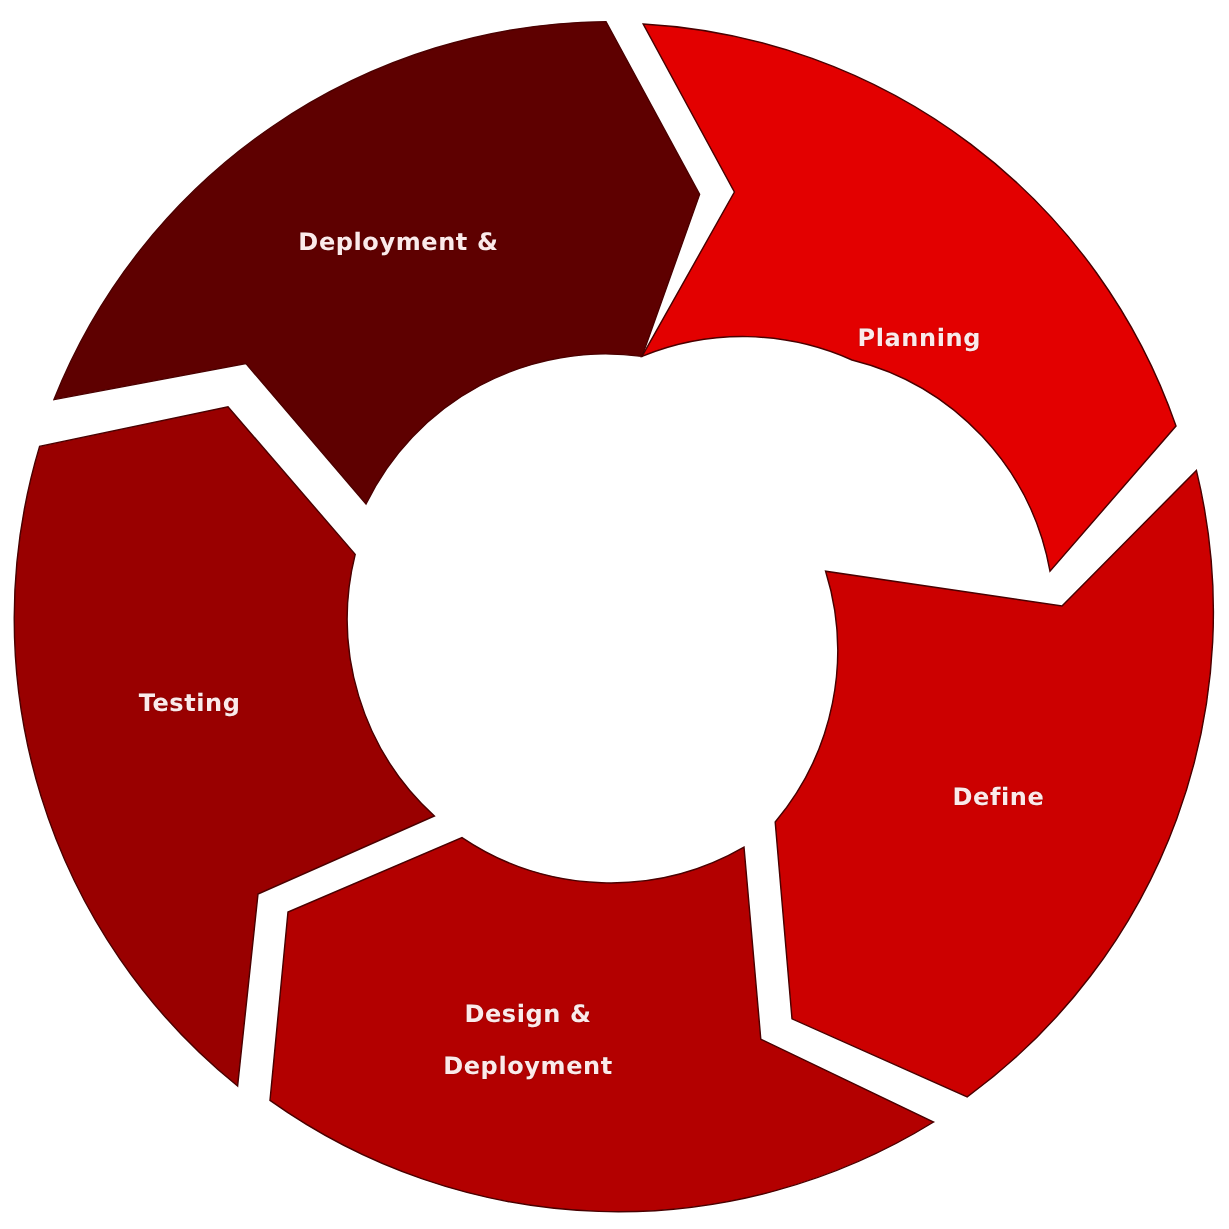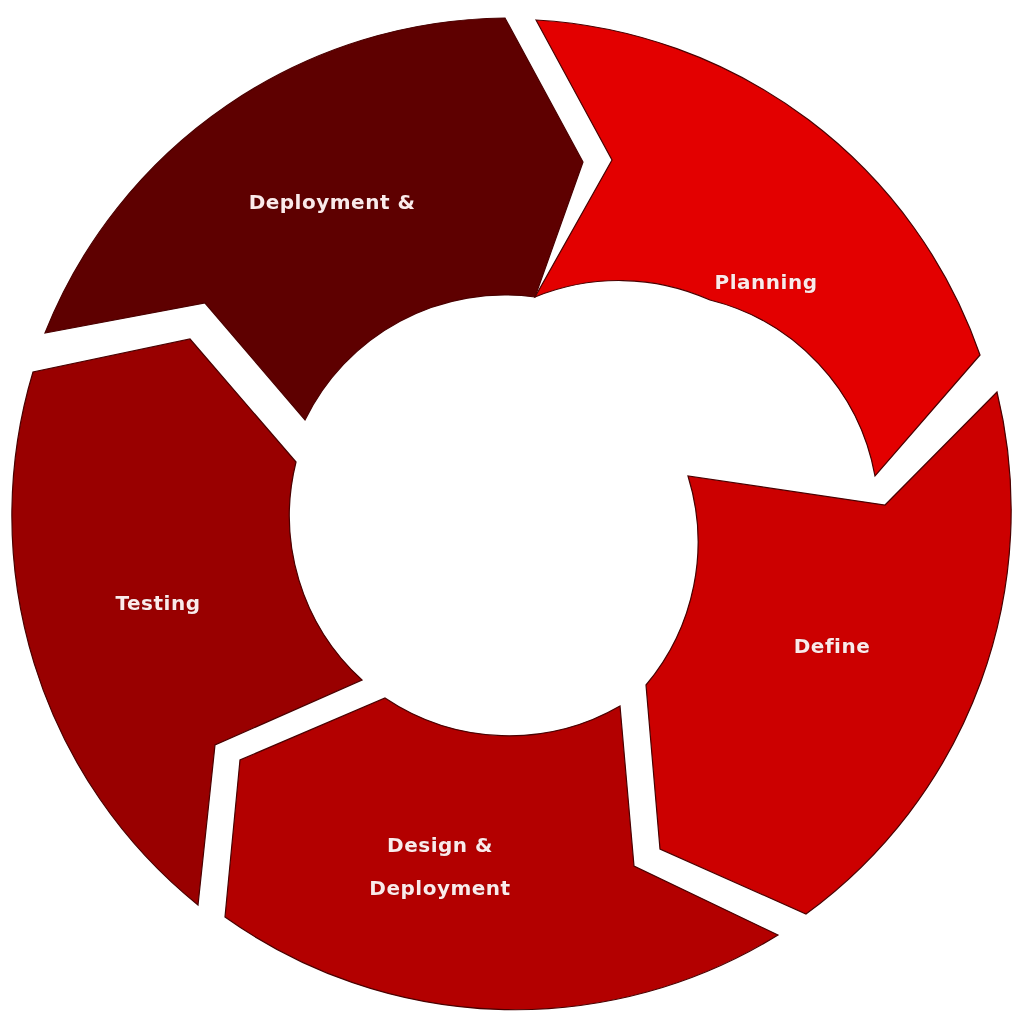--- a/index.html
+++ b/index.html
@@ -98,24 +98,24 @@
 </svg>
 
 <div class="label" style="left:332px; top:202px;">
   <div>Deployment &amp;</div>
 </div>
 
 <div class="label" style="left:766px; top:282px;">
   <div>Planning</div>
 </div>
 
-<div class="label" style="left:832px; top:646px;text-align:right;">
+<div class="label" style="left:832px; top:664px;text-align:right;">
   <div>Define</div>
 </div>
 
 <div class="label" style="left:440px; top:867px;">
   <div>Design &amp;</div>
   <div>Deployment</div>
 </div>
 
-<div class="label" style="left:158px; top:603px;text-align:center;">
+<div class="label" style="left:158px; top:586px;text-align:center;">
   <div>Testing</div>
 </div>
 
 </body></html>

